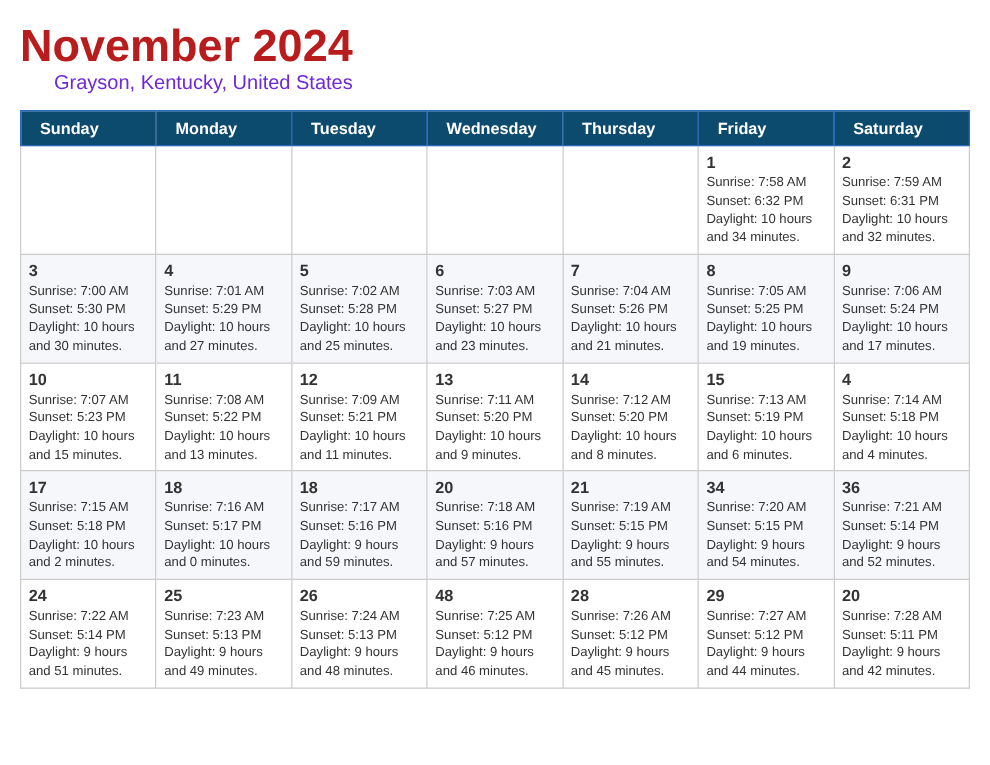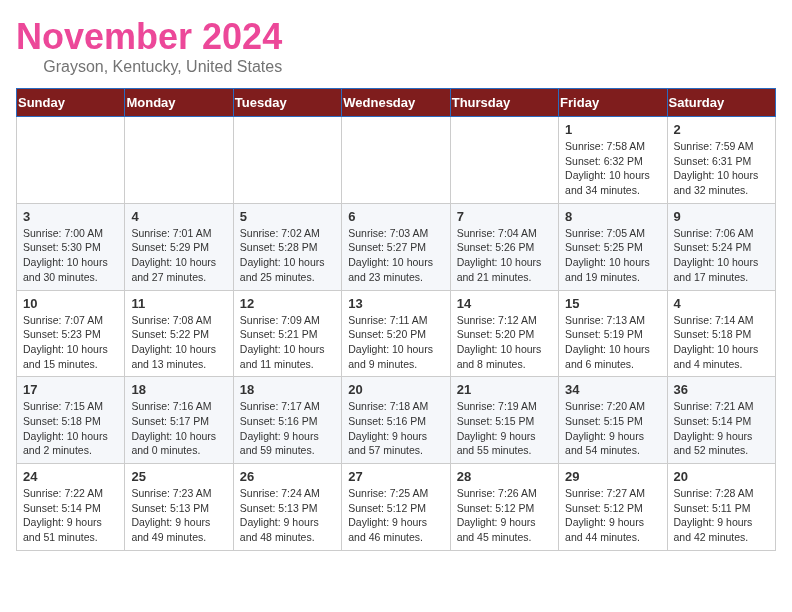--- a/index.html
+++ b/index.html
@@ -20,37 +20,37 @@
       display: flex;
       align-items: center;
       gap: 4px;
     }
     .title-section {
       text-align: right;
     }
     .month-title {
       font-size: 36px;
       font-weight: bold;
-      color: #ec4899;
+      color: #b91c1c;
     }
     .location {
       font-size: 16px;
-      color: #737373;
+      color: #6d28d9;
     }
     .calendar {
       width: 100%;
       border-collapse: collapse;
       border: 1px solid #ccc;
     }
     .calendar th {
-      background: #7f1d1d;
+      background: #0c4a6e;
       color: #fff;
       font-size: 13px;
       font-weight: bold;
-      padding: 6px 1px;
+      padding: 6px 15px;
       text-align: left;
       border: 1px solid #2a6abf;
     }
     .calendar td {
       vertical-align: top;
       padding: 5px 6px;
       border: 1px solid #ccc;
       font-size: 11px;
       color: #333;
       width: calc(100% / 7);
@@ -210,21 +210,21 @@
         </td>
         <td>
           <span class="day-num">25</span>
           <div class="day-info">Sunrise: 7:23 AM<br>Sunset: 5:13 PM<br>Daylight: 9 hours<br>and 49 minutes.</div>
         </td>
         <td>
           <span class="day-num">26</span>
           <div class="day-info">Sunrise: 7:24 AM<br>Sunset: 5:13 PM<br>Daylight: 9 hours<br>and 48 minutes.</div>
         </td>
         <td>
-          <span class="day-num">27</span>
+          <span class="day-num">48</span>
           <div class="day-info">Sunrise: 7:25 AM<br>Sunset: 5:12 PM<br>Daylight: 9 hours<br>and 46 minutes.</div>
         </td>
         <td>
           <span class="day-num">28</span>
           <div class="day-info">Sunrise: 7:26 AM<br>Sunset: 5:12 PM<br>Daylight: 9 hours<br>and 45 minutes.</div>
         </td>
         <td>
           <span class="day-num">29</span>
           <div class="day-info">Sunrise: 7:27 AM<br>Sunset: 5:12 PM<br>Daylight: 9 hours<br>and 44 minutes.</div>
         </td>

